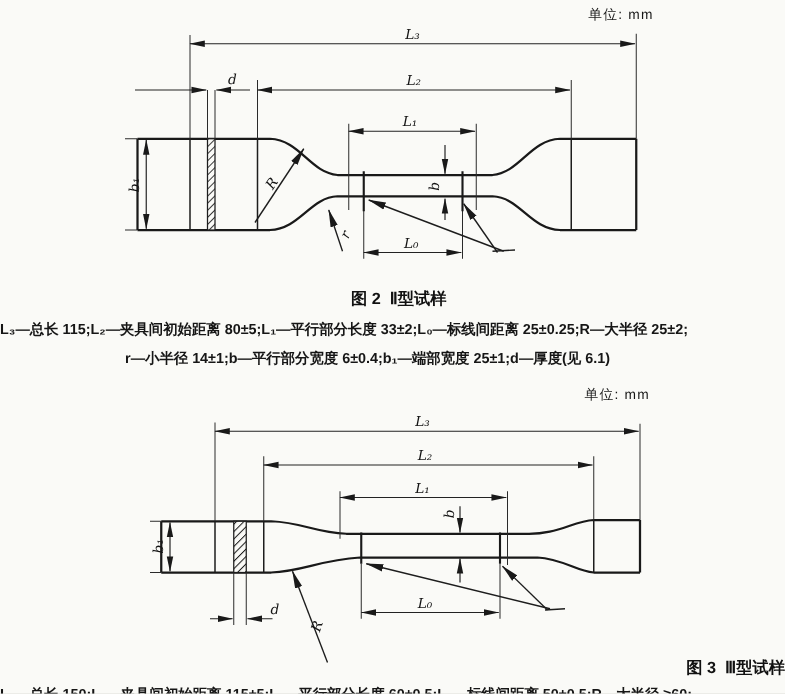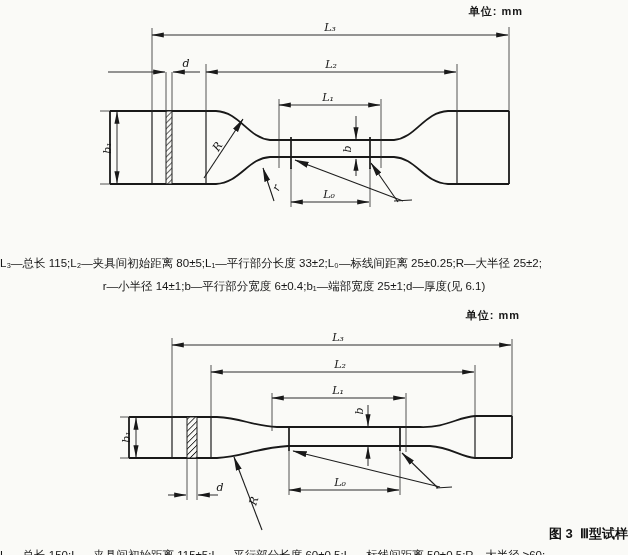--- a/index.html
+++ b/index.html
@@ -7,21 +7,21 @@
     position:relative;
     width:628px;height:555px;
     background:#fafaf7;
     overflow:hidden;
     font-family:"Liberation Sans", sans-serif;
     color:#1b1b1b;
   }
   .unit-label{
     position:absolute;
     font-size:11px;
-    font-weight:700;
+    font-weight:400;
     letter-spacing:1px;
     text-align:right;
     white-space:pre;
     color:#161616;
   }
   .fig-caption{
     position:absolute;
     left:0;width:628px;
     text-align:center;
     font-size:13px;
@@ -29,20 +29,21 @@
     white-space:pre;
     color:#111;
   }
   .fig-desc{
     position:absolute;
     left:0;width:500px;
     text-align:center;
     font-size:11.5px;
     white-space:pre;
     color:#161616;
+    font-weight:bold;
   }
   svg{position:absolute;left:0;}
   svg text{
     font-family:"DejaVu Serif", serif;
     font-style:italic;
     font-size:11px;
     fill:#141414;
   }
   .outline{fill:none;stroke:#191919;stroke-width:1.8;}
   .grip{fill:none;stroke:#1d1d1d;stroke-width:1.2;}
@@ -123,20 +124,21 @@
     <text x="331" y="68" text-anchor="middle">L₂</text>
     <text x="328" y="101" text-anchor="middle">L₁</text>
     <text x="329" y="198" text-anchor="middle">L₀</text>
     <text x="186" y="67" text-anchor="middle">d</text>
     <text x="107" y="152" text-anchor="middle" transform="rotate(-90 107 148)">b₁</text>
     <text x="348" y="152" text-anchor="middle" transform="rotate(-90 348 149)">b</text>
     <text x="218" y="150" text-anchor="middle" transform="rotate(-56 218 147)">R</text>
     <text x="277" y="191" text-anchor="middle" font-size="10" transform="rotate(-65 277 188)">r</text>
   </svg>
 
+  <div class="fig-caption" style="top:230px;text-indent:10px;">图 2  Ⅱ型试样</div>
   <div class="fig-desc" style="top:256px;">L₃—总长 115;L₂—夹具间初始距离 80±5;L₁—平行部分长度 33±2;L₀—标线间距离 25±0.25;R—大半径 25±2;</div>
   <div class="fig-desc" style="top:279px;padding-left:44px;">r—小半径 14±1;b—平行部分宽度 6±0.4;b₁—端部宽度 25±1;d—厚度(见 6.1)</div>
 
   <div class="unit-label" style="top:308px;left:377px;width:143px;">单位: mm</div>
 
   <svg style="top:300px;" width="628" height="255" viewBox="0 300 628 255">
     <defs>
       <marker id="ar3" viewBox="0 0 12 6" refX="11.5" refY="3" markerWidth="13" markerHeight="6.5" orient="auto-start-reverse">
         <path d="M12,3 L0,0.5 L0,5.5 Z" fill="#191919"></path>
       </marker>

